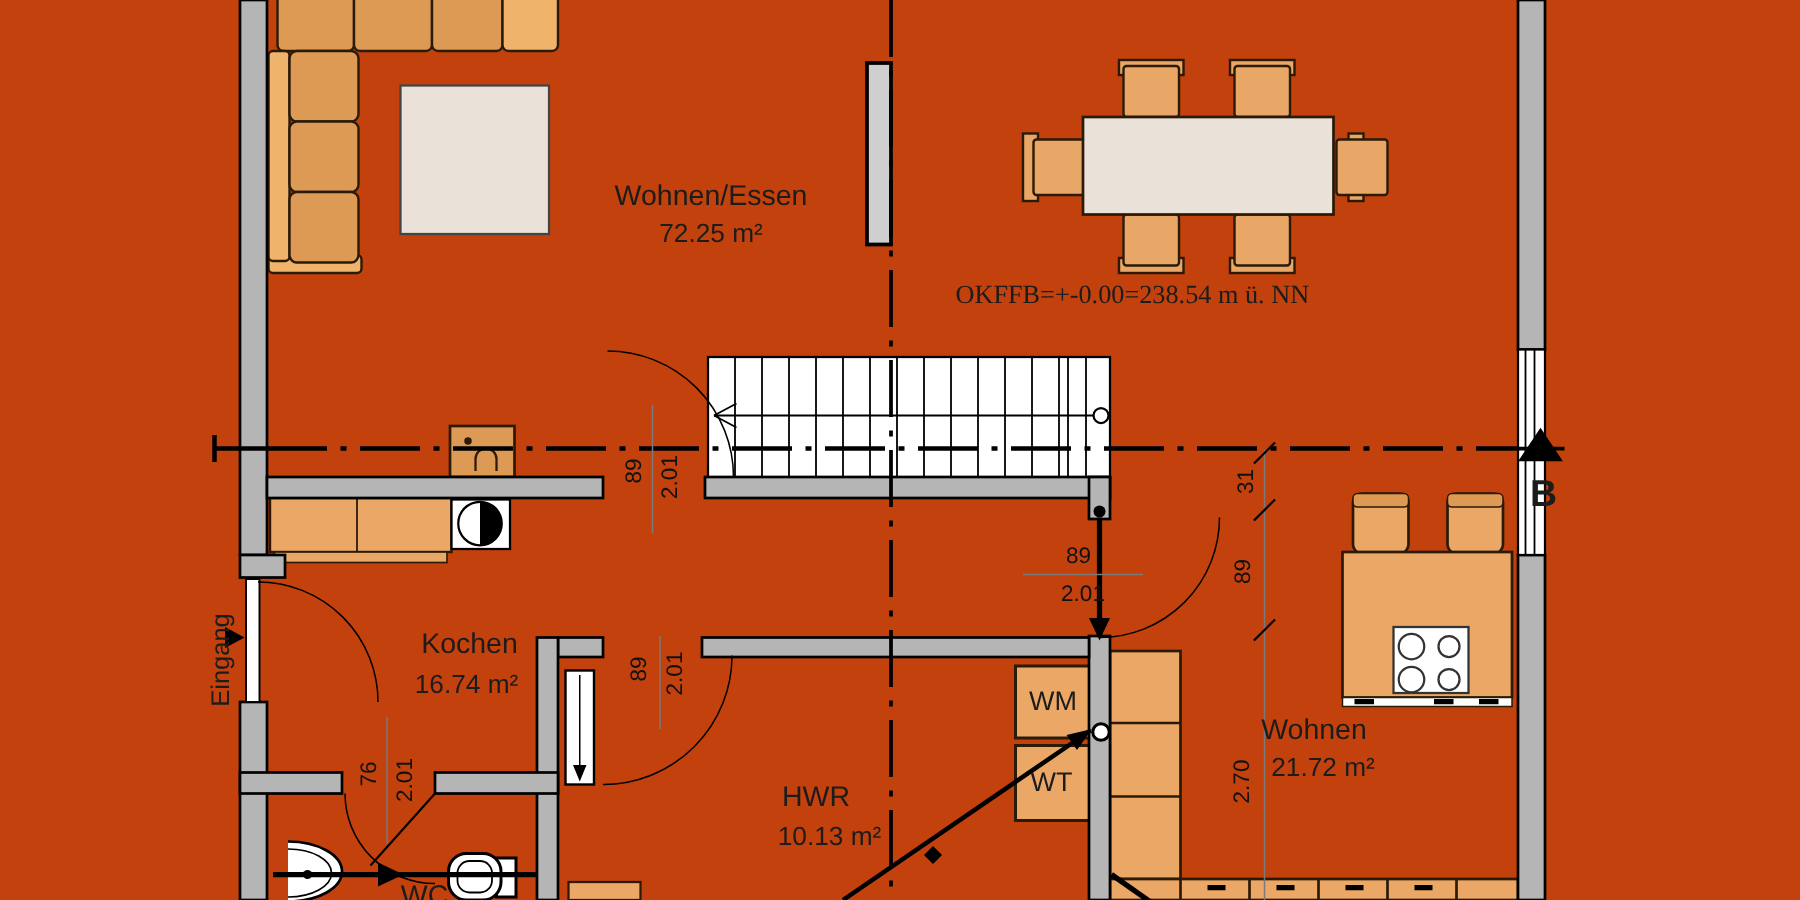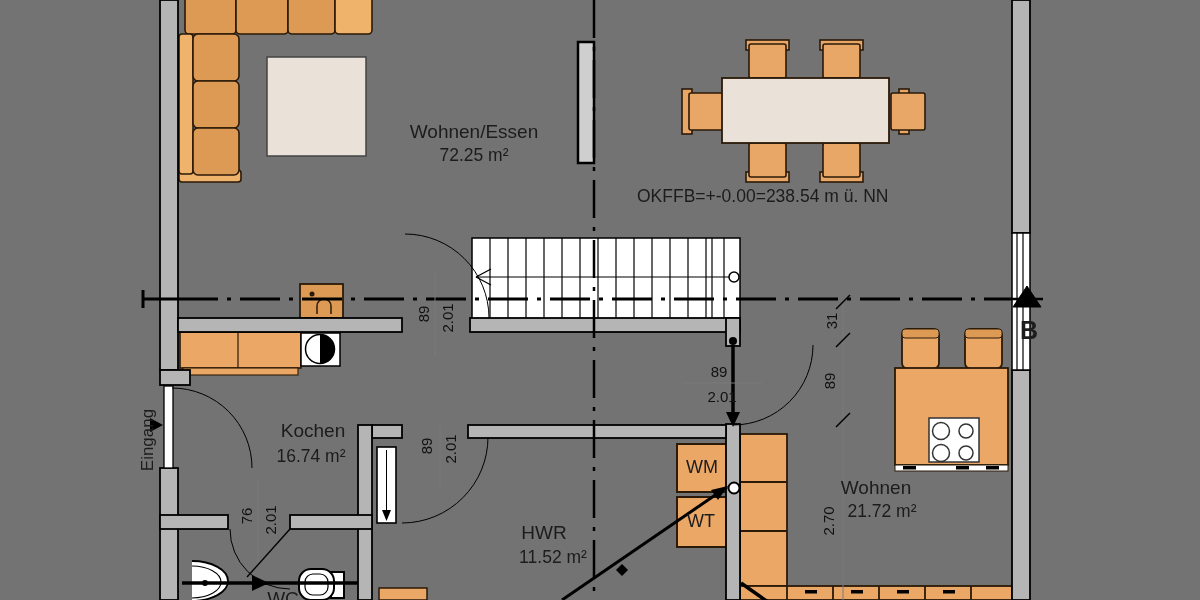--- a/index.html
+++ b/index.html
@@ -1,22 +1,22 @@
 <!DOCTYPE html>
 <html><head>
 <meta charset="utf-8">
 <style>
   html,body{margin:0;padding:0;background:#fff;}
-  #plan{position:relative;width:1200px;height:600px;background:#737373;overflow:hidden;
+  #plan{position:relative;width:1200px;height:600px;background:#c2410c;overflow:hidden;
         font-family:"Liberation Sans","DejaVu Sans",sans-serif;color:#1c1c1c;}
   #plan svg{position:absolute;left:0;top:0;}
   .lbl{position:absolute;transform:translate(-50%,-50%);white-space:nowrap;line-height:1;}
   .room-name{font-size:19px;}
   .room-area{font-size:17.5px;}
-  .level{font-size:17.5px;transform:translate(0,-50%);}
+  .level{font-size:17.5px;transform:translate(0,-50%);font-family:Liberation Serif, serif;}
   .dim{font-size:15px;color:#111;}
   .rot{transform:translate(-50%,-50%) rotate(-90deg);}
   .appl{font-size:18px;}
   .secB{font-size:25px;font-weight:600;}
   .eingang{font-size:17px;}
 </style>
 </head>
 <body>
 
 <div id="plan">
@@ -234,21 +234,21 @@
 
   <div class="lbl room-name" style="left:474px;top:131px">Wohnen/Essen</div>
   <div class="lbl room-area" style="left:474px;top:156px">72.25 m²</div>
 
   <div class="lbl level" style="left:637px;top:197px">OKFFB=+-0.00=238.54 m ü. NN</div>
 
   <div class="lbl room-name" style="left:313px;top:430px">Kochen</div>
   <div class="lbl room-area" style="left:311px;top:457px">16.74 m²</div>
 
   <div class="lbl room-name" style="left:544px;top:532px">HWR</div>
-  <div class="lbl room-area" style="left:553px;top:558px">11.52 m²</div>
+  <div class="lbl room-area" style="left:553px;top:558px">10.13 m²</div>
 
   <div class="lbl room-name" style="left:876px;top:487px">Wohnen</div>
   <div class="lbl room-area" style="left:882px;top:512px">21.72 m²</div>
 
   <div class="lbl room-name" style="left:283px;top:598px">WC</div>
 
   <div class="lbl rot eingang" style="left:147px;top:440px">Eingang</div>
   <div class="lbl secB" style="left:1029px;top:330px">B</div>
 
   <div class="lbl appl" style="left:702px;top:467px">WM</div>

